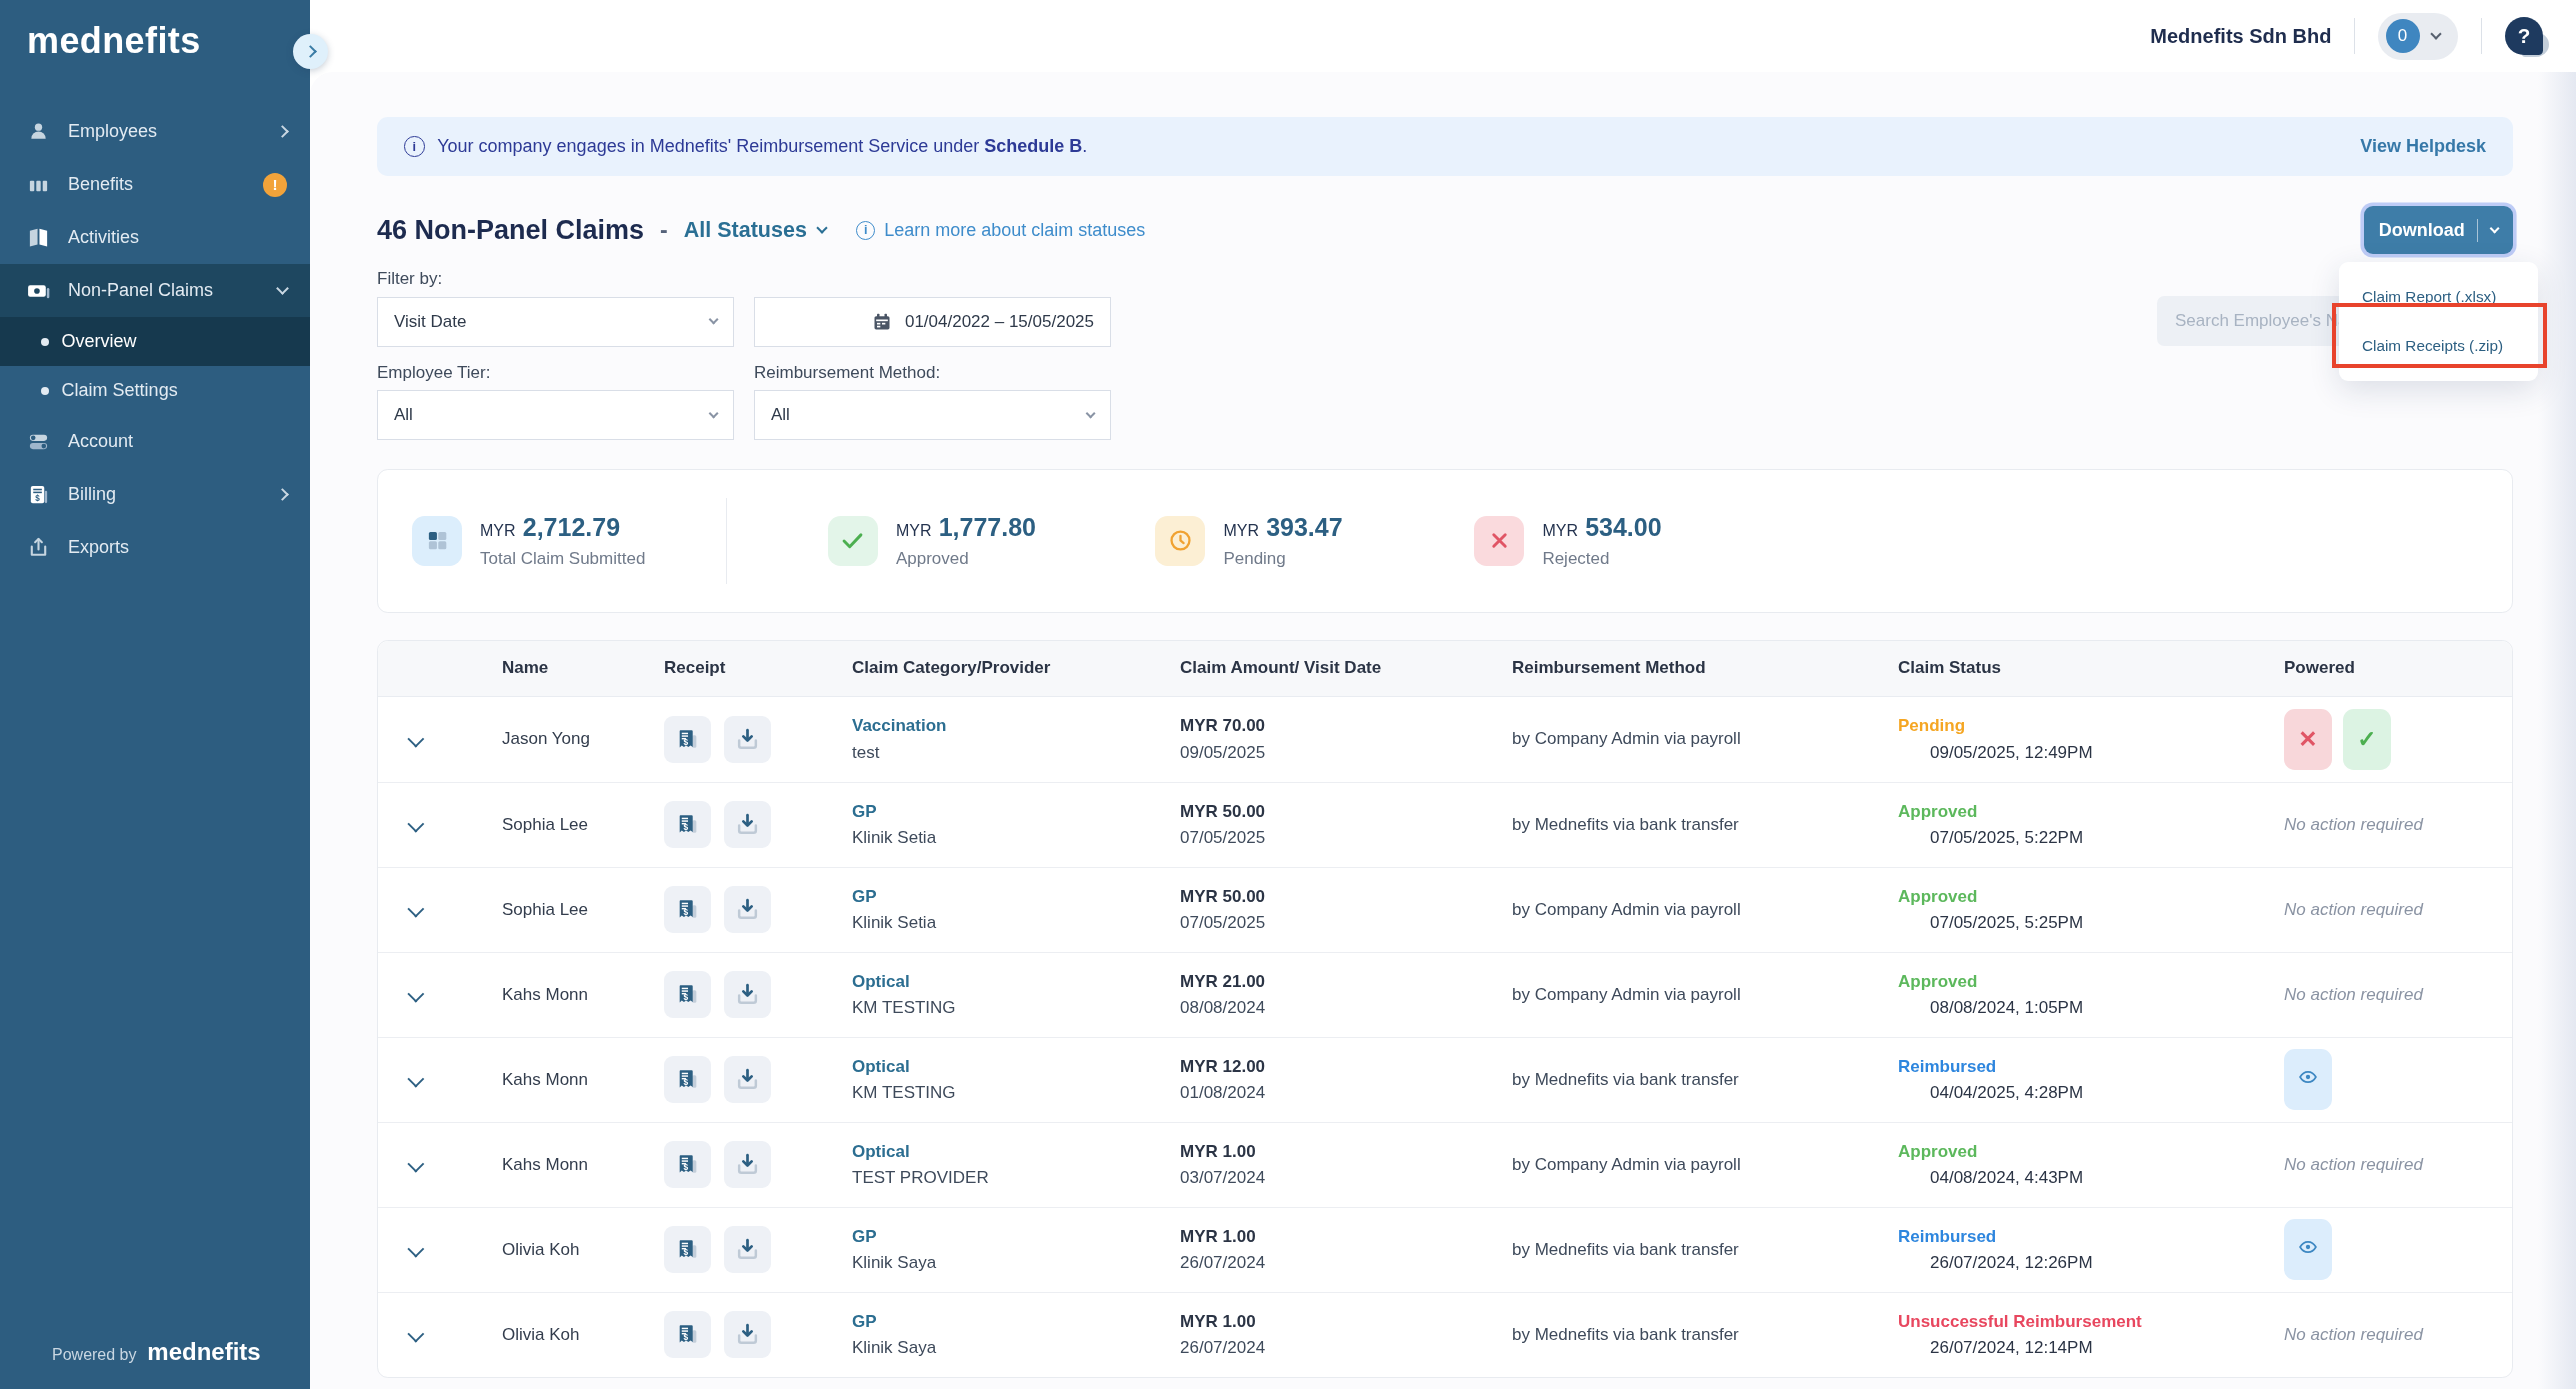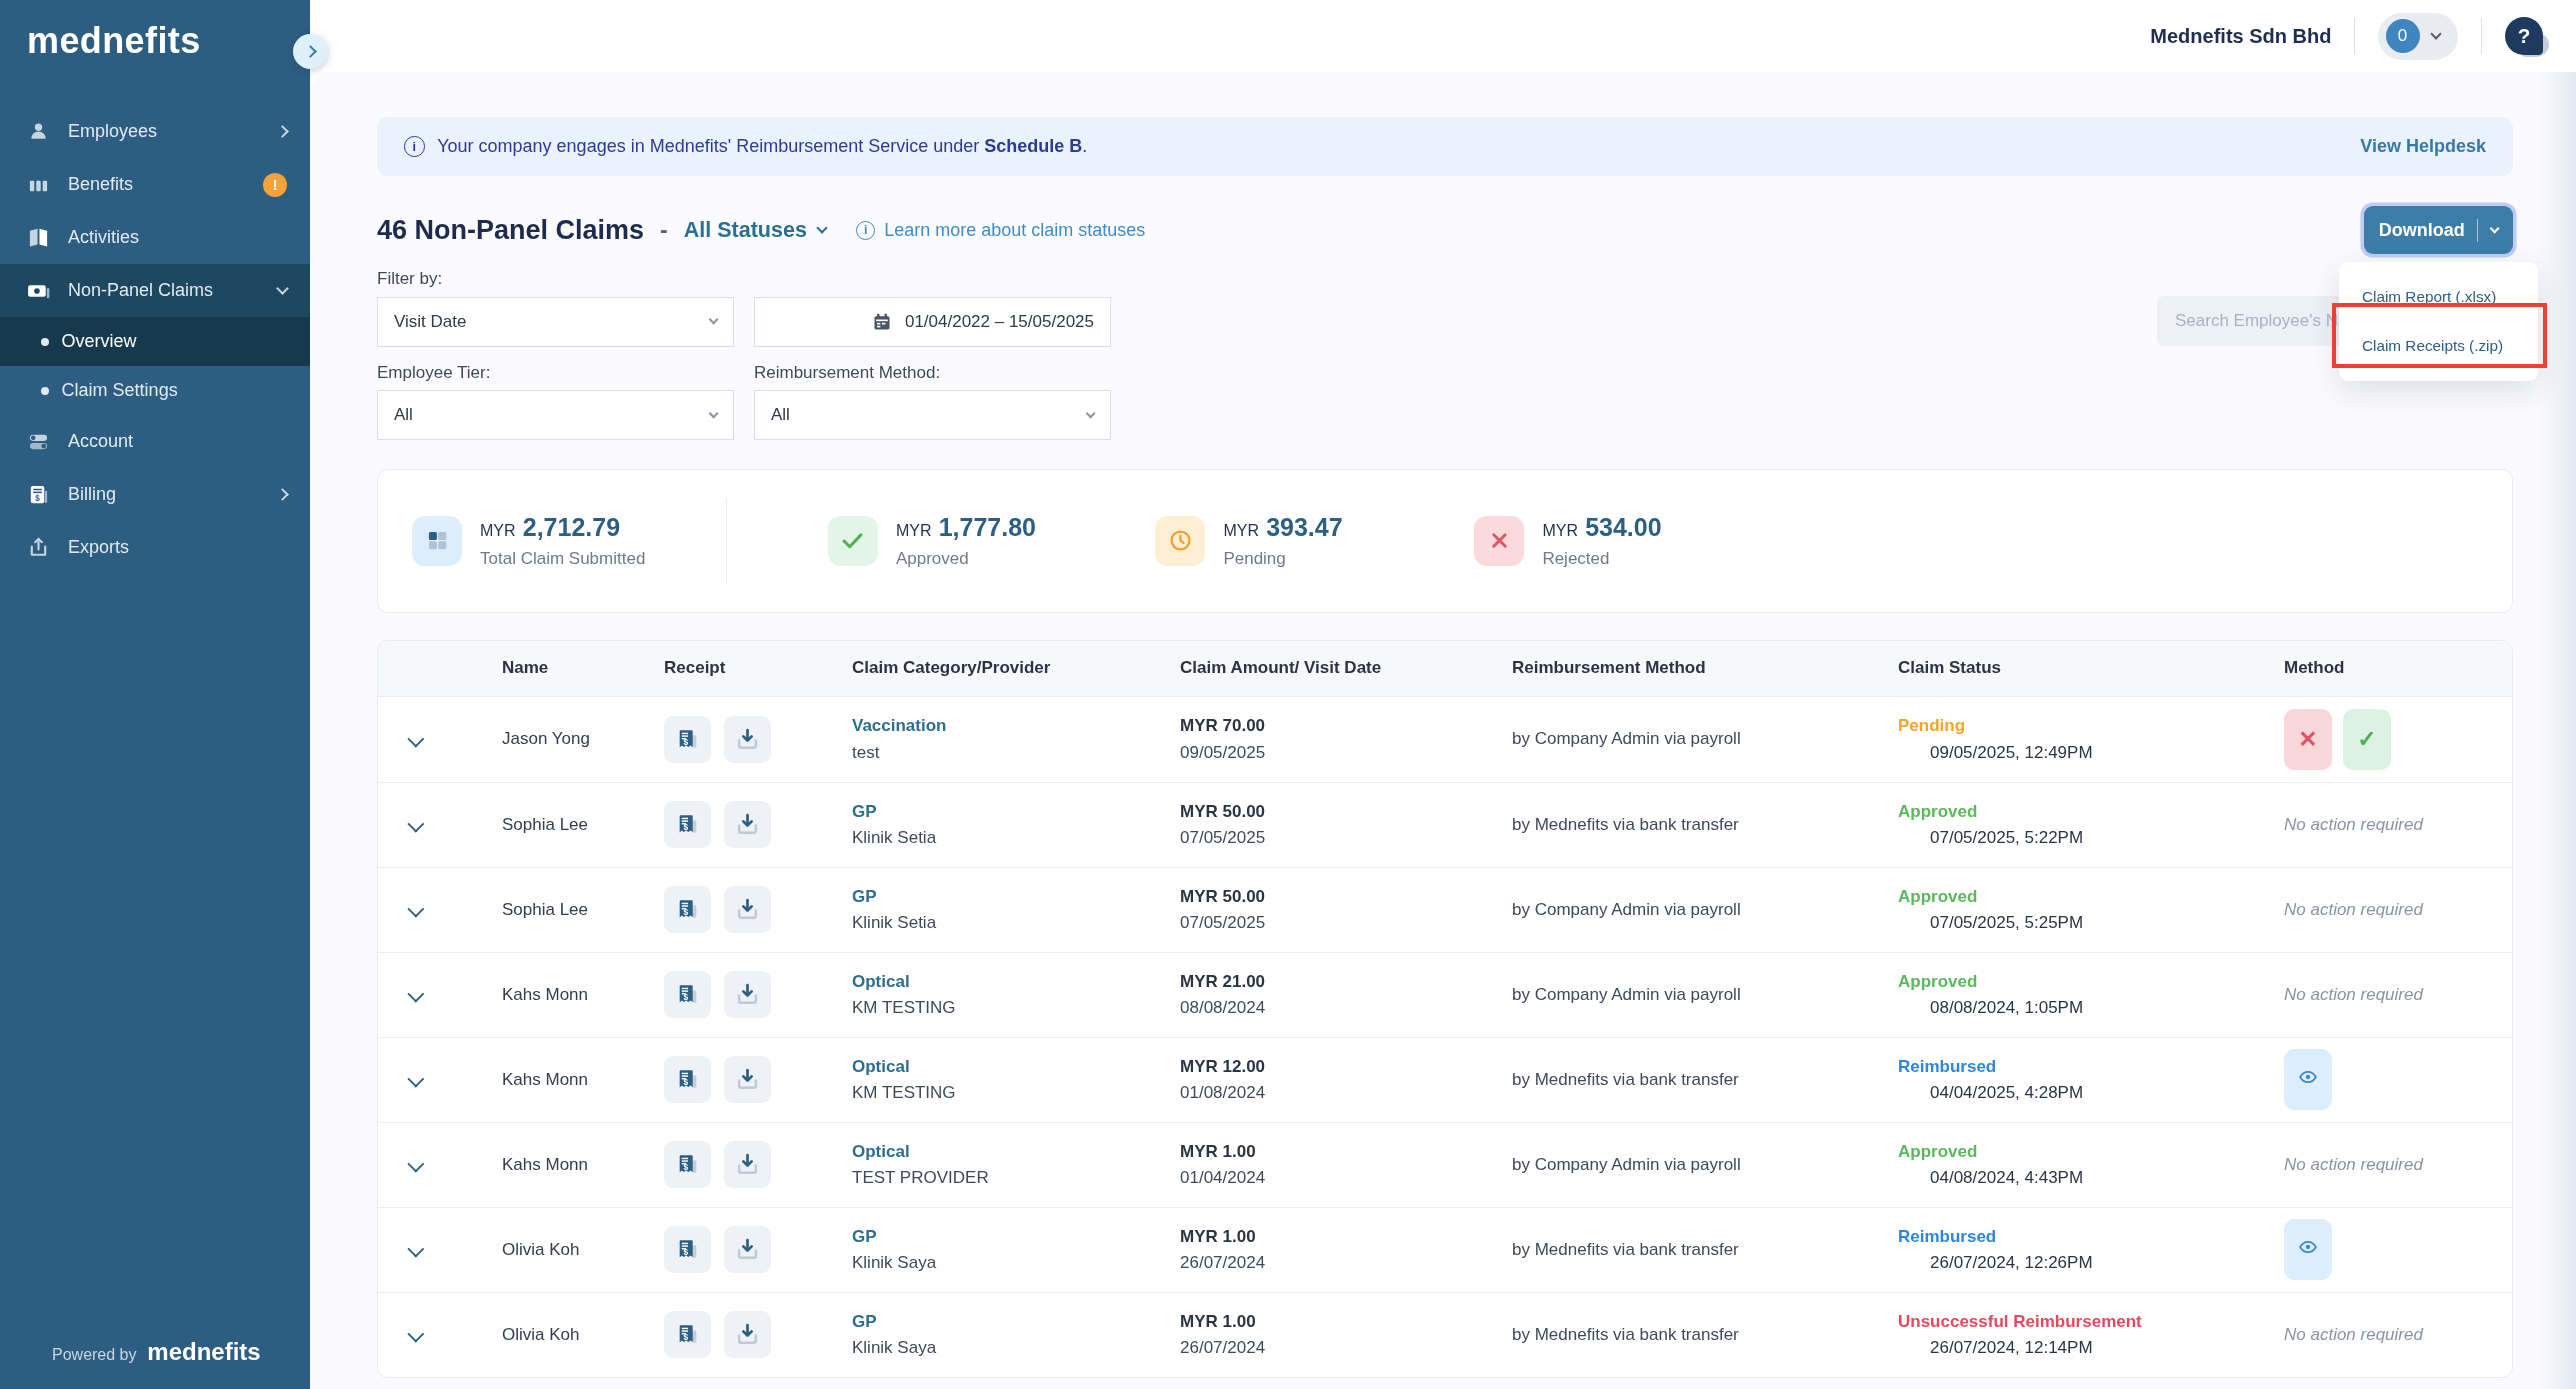--- a/index.html
+++ b/index.html
@@ -408,21 +408,21 @@
 
   <div class="table-card">
     <div class="t-head">
       <div class="hcell"></div>
       <div class="hcell">Name</div>
       <div class="hcell">Receipt</div>
       <div class="hcell">Claim Category/Provider</div>
       <div class="hcell">Claim Amount/ Visit Date</div>
       <div class="hcell">Reimbursement Method</div>
       <div class="hcell">Claim Status</div>
-      <div class="hcell">Method</div>
+      <div class="hcell">Powered</div>
     </div>
     <div id="rows-container">
   <div class="t-row">
     <div class="cell-chevron"><span class="row-chev"></span></div>
     <div class="cell-name">Jason Yong</div>
     <div class="cell-receipt">
       <button class="icon-btn">
         <svg width="25" height="25" viewBox="0 0 24 24">
           <rect x="16.5" y="8" width="4" height="12" rx="1.5" fill="#C3CEDA"></rect>
           <path d="M5 3h11a1 1 0 0 1 1 1v15.2l-2.1-1.5-2.1 1.5-2.1-1.5-2.1 1.5-2.1-1.5L4.5 19.7V4a1 1 0 0 1 .5-1z" fill="#2C5F82"></path>
@@ -638,21 +638,21 @@
           <path d="M8 9l4 4 4-4" stroke="#2C5F82" stroke-width="2.6" stroke-linecap="round" stroke-linejoin="round" fill="none"></path>
         </svg>
       </button>
     </div>
     <div>
       <div class="cat">Optical</div>
       <div class="provider">TEST PROVIDER</div>
     </div>
     <div>
       <div class="amount">MYR 1.00</div>
-      <div class="vdate">01/04/2024</div>
+      <div class="vdate">03/07/2024</div>
     </div>
     <div class="method">by Company Admin via payroll</div>
     <div>
       <div class="status" style="color: rgb(92, 184, 92);">Approved</div>
       <div class="status-date">04/08/2024, 4:43PM</div>
     </div>
     <div class="cell-action"><span class="noaction">No action required</span></div>
   </div>
 
   <div class="t-row">

